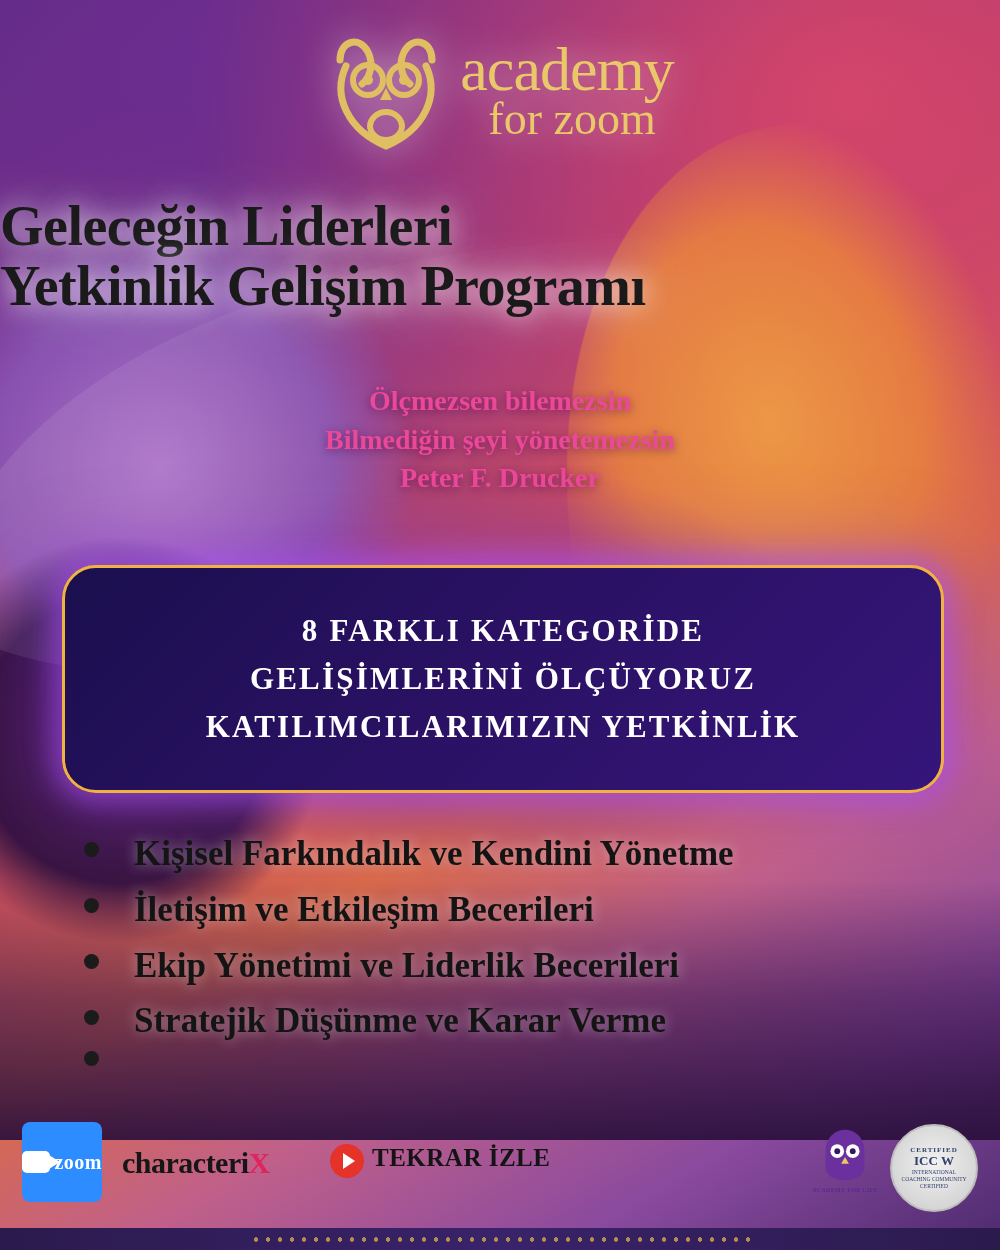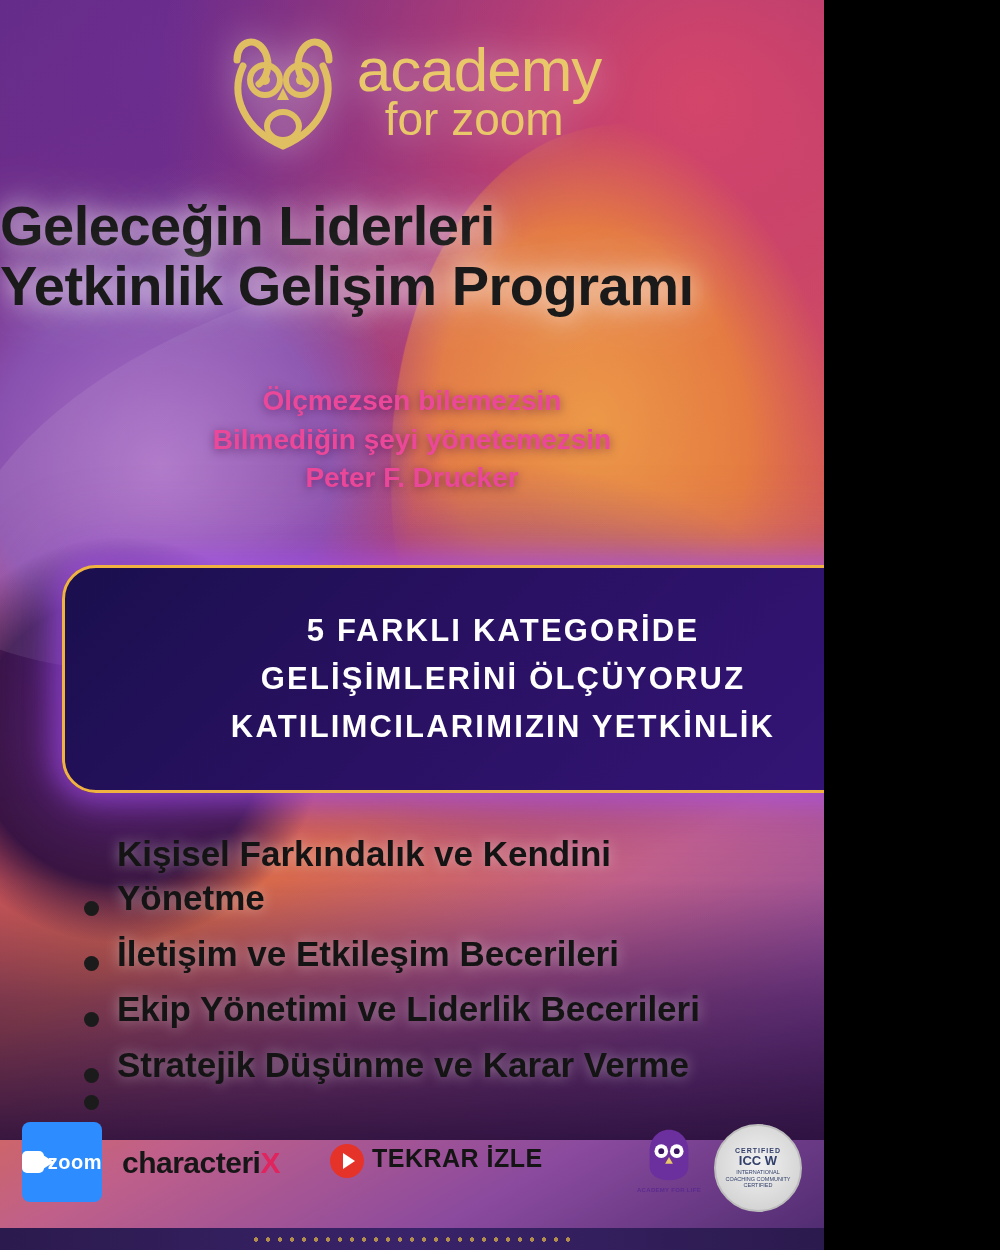--- a/index.html
+++ b/index.html
@@ -5,24 +5,25 @@
   html, body {
     margin: 0;
     padding: 0;
     background: #000;
   }
   body {
     font-family: "Liberation Sans", sans-serif;
   }
   .poster {
     position: relative;
-    width: 824px;
+    width: 1000px;
     height: 1250px;
     overflow: hidden;
     background: #2a1338;
+    font-family: Liberation Serif, serif;
   }
   
   .bg-base {
     position: absolute;
     inset: 0;
     background:
       radial-gradient(120% 80% at 85% 8%, #d4456a 0%, rgba(212,69,106,0) 55%),
       radial-gradient(100% 70% at 20% 5%, #6b2d8f 0%, rgba(107,45,143,0) 60%),
       linear-gradient(150deg, #5a2a7d 0%, #7a2f86 18%, #a8376f 34%, #c94f5e 48%, #d96a4a 60%, #c0608a 72%, #8a4a9e 86%, #4c2a6e 100%);
   }
@@ -151,22 +152,22 @@
   }
 
   
   .bullets {
     position: absolute;
     left: 84px; top: 832px;
     right: 60px;
   }
   .bullet-item {
     display: flex;
-    align-items: flex-end;
-    gap: 18px;
+    align-items: center;
+    gap: 35px;
     margin-bottom: 12px;
   }
   .dot {
     width: 15px; height: 15px;
     border-radius: 50%;
     background: #1b1b1b;
     flex: 0 0 auto;
     transform: translateY(-4px);
   }
   .bullet-label {
@@ -340,21 +341,21 @@
   </div>
 
   <div class="quote">
     <div>Ölçmezsen bilemezsin</div>
     <div>Bilmediğin şeyi yönetemezsin</div>
     <div>Peter F. Drucker</div>
   </div>
 
   <div class="highlight">
     <div class="highlight-text">
-      <div>5 FARKLI KATEGORİDE</div>
+      <div>8 FARKLI KATEGORİDE</div>
       <div>GELİŞİMLERİNİ ÖLÇÜYORUZ</div>
       <div>KATILIMCILARIMIZIN YETKİNLİK</div>
     </div>
   </div>
 
   <div class="bullets">
     <div class="bullet-item">
       <span class="dot"></span>
       <span class="bullet-label">Kişisel Farkındalık ve Kendini Yönetme</span>
     </div>

